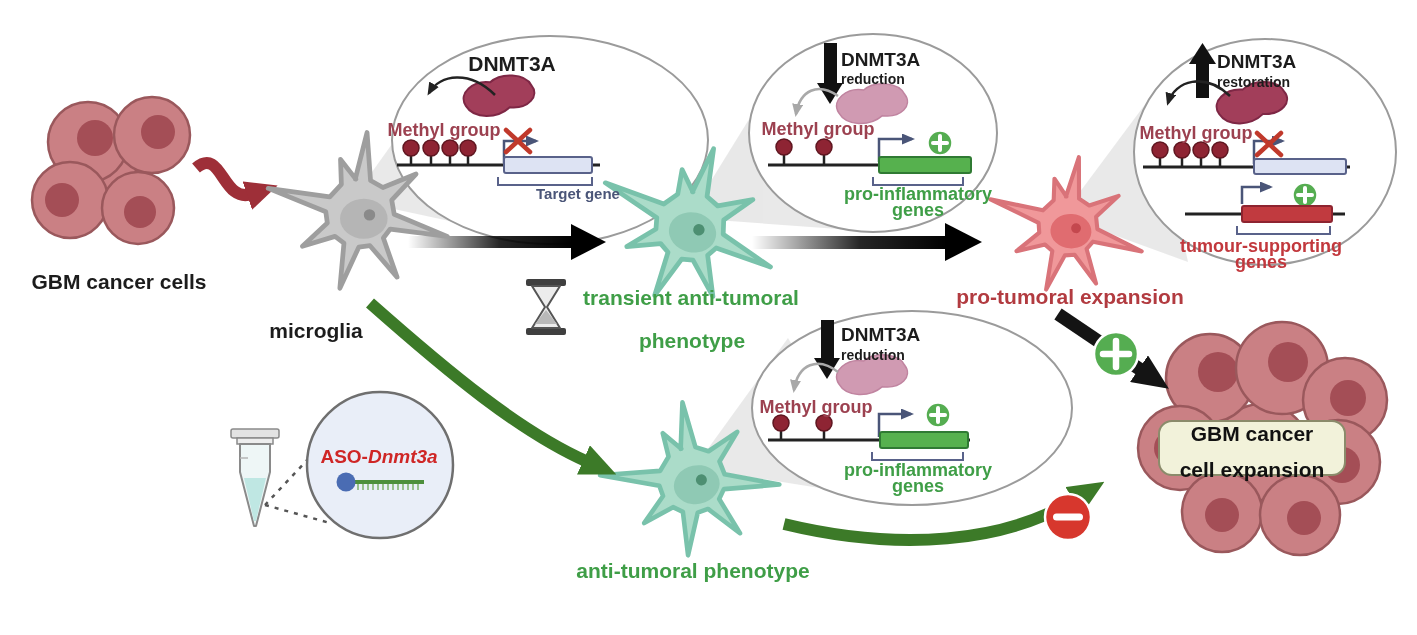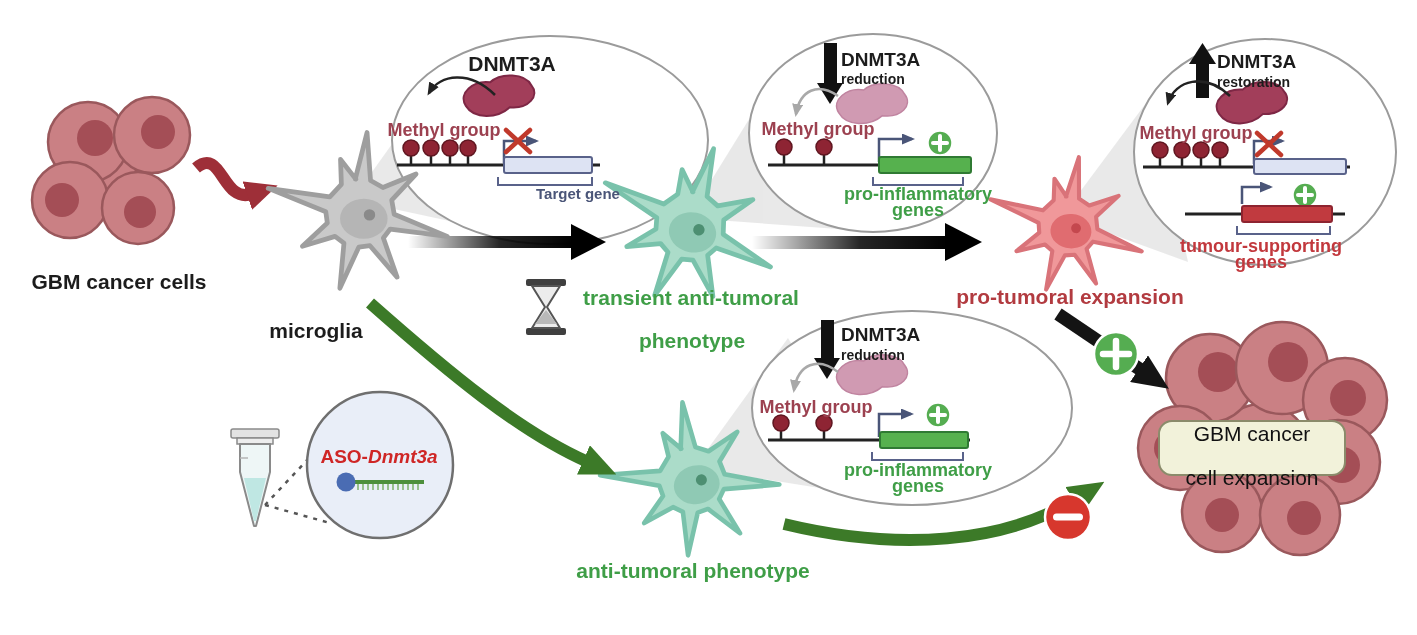--- a/index.html
+++ b/index.html
@@ -15,22 +15,22 @@
   .slate{color:#4a5578;margin-left:34px;}
   .redgene{color:#c2383d;text-align:center;}
   .asored{color:#cf2626;}
   .t21{font-size:21px;}
   .t19{font-size:19px;}
   .t16{font-size:14px;}
   .t15{font-size:15px;}
   .t14{font-size:18px;}
   #expansion-box{position:absolute;left:1158px;top:420px;width:184px;height:52px;
     background:#f2f2da;border:2px solid #8b8b6b;border-radius:14px;
-    display:flex;flex-direction:column;align-items:center;justify-content:space-between;gap:20px;
-    font-size:21px;font-weight:normal;color:#111;}
+    display:flex;flex-direction:column;align-items:center;justify-content:space-between;gap:12px;
+    font-size:21px;font-weight:bold;color:#111;}
   .aso-gene{font-style:italic;}
 </style>
 </head>
 <body>
 
 <div id="stage">
 
 <svg width="1417" height="635" viewBox="0 0 1417 635">
   <defs>
     <linearGradient id="fadeL" x1="0" y1="0" x2="1" y2="0">

